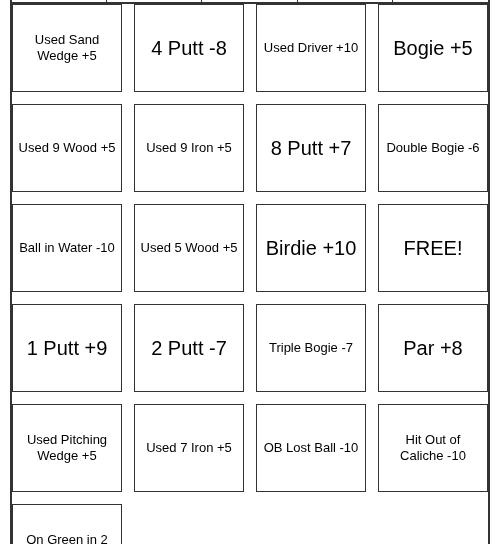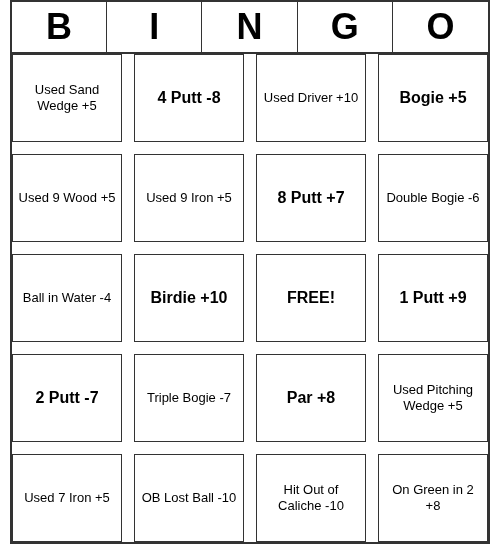--- a/index.html
+++ b/index.html
@@ -48,22 +48,22 @@
       padding: 4px;
       font-size: 13px;
       line-height: 1.2;
       position: relative;
     }
     .bingo-cell.free {
       font-size: 16px;
       font-weight: bold;
     }
     .bingo-cell.large-text {
-      font-size: 16px;
-      font-weight: bold;
+      font-size: 20px;
+      font-weight: normal;
     }
   </style>
 </head>
 <body>
 
 <div class="bingo-card">
   <div class="bingo-header">
   <div class="bingo-header-cell">B</div>
       <div class="bingo-header-cell">I</div>
       <div class="bingo-header-cell">N</div>
@@ -72,21 +72,22 @@
     </div>
   <div class="bingo-grid">
   <div class="bingo-cell">Used Sand Wedge +5</div>
       <div class="bingo-cell large-text">4 Putt -8</div>
       <div class="bingo-cell">Used Driver +10</div>
       <div class="bingo-cell large-text">Bogie +5</div>
       <div class="bingo-cell">Used 9 Wood +5</div>
       <div class="bingo-cell">Used 9 Iron +5</div>
       <div class="bingo-cell large-text">8 Putt +7</div>
       <div class="bingo-cell">Double Bogie -6</div>
-      <div class="bingo-cell">Ball in Water -4</div>
+      <div class="bingo-cell">Ball in Water -10</div>
+      <div class="bingo-cell">Used 5 Wood +5</div>
       <div class="bingo-cell large-text">Birdie +10</div>
       <div class="bingo-cell large-text free">FREE!</div>
       <div class="bingo-cell large-text">1 Putt +9</div>
       <div class="bingo-cell large-text">2 Putt -7</div>
       <div class="bingo-cell">Triple Bogie -7</div>
       <div class="bingo-cell large-text">Par +8</div>
       <div class="bingo-cell">Used Pitching Wedge +5</div>
       <div class="bingo-cell">Used 7 Iron +5</div>
       <div class="bingo-cell">OB Lost Ball -10</div>
       <div class="bingo-cell">Hit Out of Caliche -10</div>

